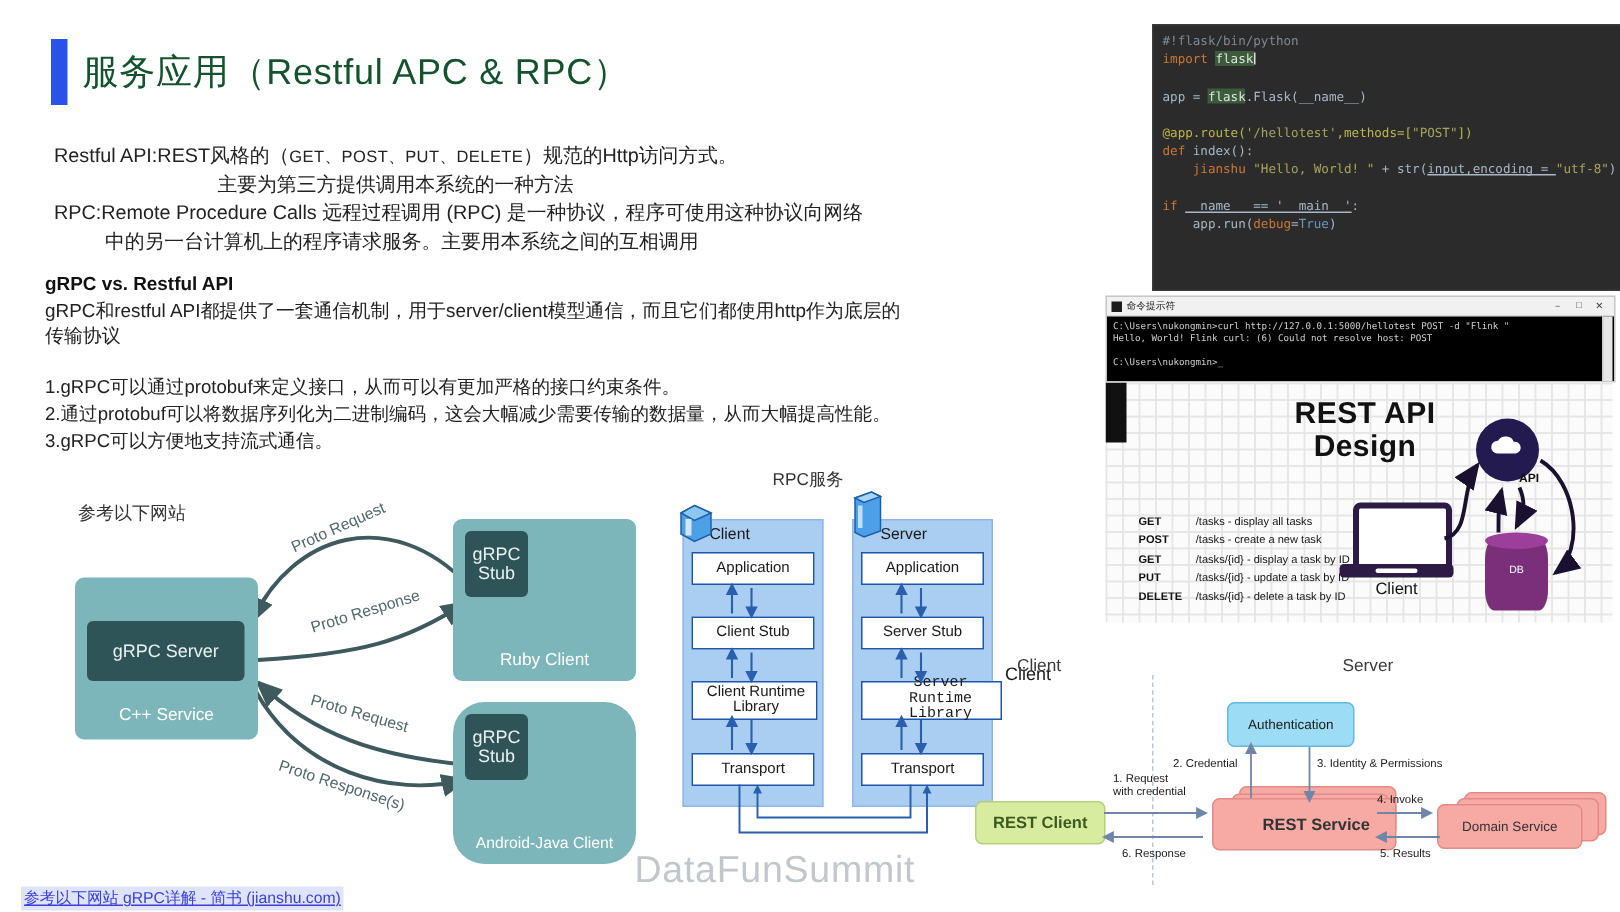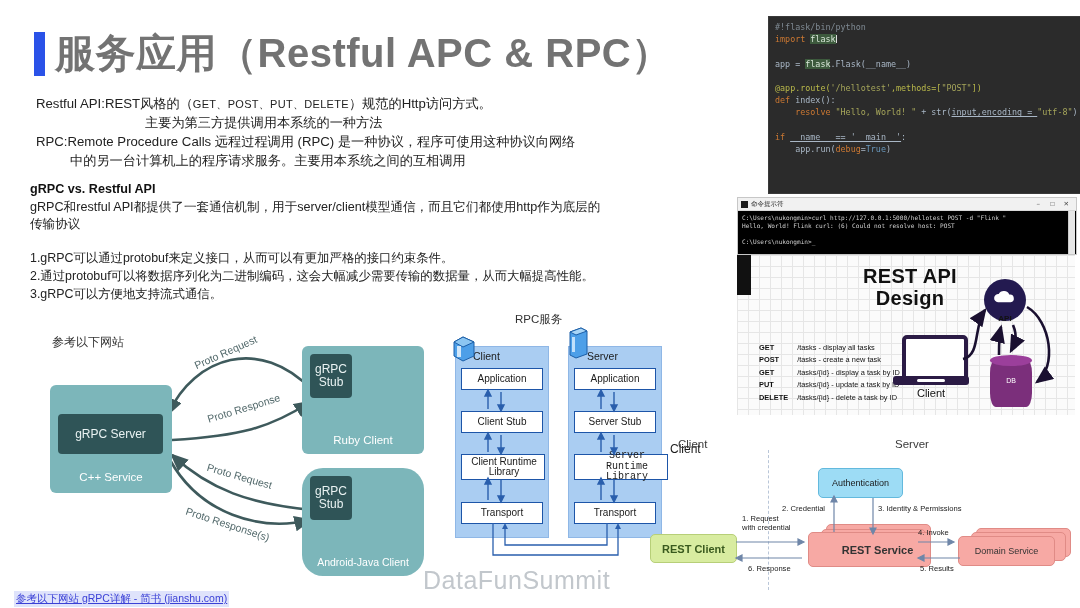--- a/index.html
+++ b/index.html
@@ -3,21 +3,21 @@
 <meta charset="utf-8">
 <style>
   html,body{margin:0;padding:0;background:#fff;}
   body{width:1080px;height:608px;position:relative;overflow:hidden;
        font-family:"Liberation Sans","DejaVu Sans",sans-serif;color:#000;}
   .abs{position:absolute;}
 
   
   #title-row{left:34px;top:26px;display:flex;align-items:center;gap:10px;}
   #title-accent{width:11px;height:44px;background:#2a52e8;}
-  #title-text{font-size:40px;font-weight:700;letter-spacing:.5px;color:#737373;white-space:nowrap;}
+  #title-text{font-size:24px;font-weight:400;letter-spacing:.5px;color:#14532d;white-space:nowrap;}
 
   
   .para{font-size:13.2px;line-height:19px;color:#222;white-space:nowrap;}
   .para .small{font-size:11px;letter-spacing:.3px;}
   #p1{left:36px;top:94px;}
   #p2{left:145px;top:113px;}
   #p3{left:36px;top:132px;}
   #p4{left:70px;top:151px;}
 
   #sec-head{left:30px;top:182px;font-size:12.6px;font-weight:bold;color:#111;}
@@ -99,21 +99,21 @@
               font-weight:bold;color:#111;line-height:22px;letter-spacing:.3px;}
   #verbs{left:20px;top:86px;font-size:7.4px;line-height:10.4px;color:#111;}
   #verbs td{padding:0 0 0 0;font-size:7.4px;}
   #verbs .vb{font-weight:bold;padding-right:7px;}
   #laptop{left:165px;top:80px;width:58px;height:40px;border:4px solid #2b1b45;border-radius:5px;background:#fff;}
   #laptop-base{left:156px;top:121px;width:76px;height:9px;background:#2b1b45;border-radius:3px;}
   #laptop-key{left:180px;top:124px;width:28px;height:3px;background:#fff;border-radius:2px;}
   #client-cap{left:158px;top:132px;width:72px;text-align:center;font-size:11px;color:#111;}
   #cloud{left:247px;top:24px;width:42px;height:42px;border-radius:50%;background:#231a50;}
   #cloud-g{left:254px;top:33px;width:28px;height:16px;}
-  #api-cap{left:247px;top:59px;width:42px;text-align:center;font-size:8px;font-weight:bold;color:#111;}
+  #api-cap{left:247px;top:59px;width:42px;text-align:right;font-size:8px;font-weight:bold;color:#111;}
   #db{left:253px;top:104px;width:42px;height:48px;background:#7b2f7b;border-radius:6px/14px;}
   #db-top{left:253px;top:100px;width:42px;height:11px;background:#9b3f9b;border-radius:50%;}
   #db-cap{left:253px;top:122px;width:42px;text-align:center;font-size:7px;color:#fff;}
 
   
   #flow{left:630px;top:428px;width:450px;height:175px;}
   #flow-client-lbl{left:48px;top:10px;font-size:11.5px;color:#3a3a3a;}
   #flow-server-lbl{left:265px;top:10px;font-size:11.5px;color:#3a3a3a;}
   #flow-dash{left:138px;top:22px;width:0;height:140px;border-left:1px dashed #b9c6d8;}
   .fbox{position:absolute;border-radius:5px;display:flex;align-items:center;
@@ -249,21 +249,21 @@
 </div>
 
 <div class="abs" id="code">
   <div class="ln"><span class="c-com">#!flask/bin/python</span></div>
   <div class="ln"><span class="c-kw">import</span> <span class="c-sel">flask</span><span class="caret"></span></div>
   <div class="ln">&nbsp;</div>
   <div class="ln">app = <span class="c-sel">flask</span>.Flask(__name__)</div>
   <div class="ln">&nbsp;</div>
   <div class="ln"><span class="c-dec">@app.route(</span><span class="c-str">'/hellotest'</span><span class="c-dec">,methods=[</span><span class="c-str">"POST"</span><span class="c-dec">])</span></div>
   <div class="ln"><span class="c-kw">def</span> index():</div>
-  <div class="ln">    <span class="c-kw">resolve</span> <span class="c-str">"Hello, World! "</span> + str(<span class="c-und">input,encoding = </span><span class="c-str">"utf-8"</span>)</div>
+  <div class="ln">    <span class="c-kw">jianshu</span> <span class="c-str">"Hello, World! "</span> + str(<span class="c-und">input,encoding = </span><span class="c-str">"utf-8"</span>)</div>
   <div class="ln">&nbsp;</div>
   <div class="ln"><span class="c-kw">if</span> <span class="c-und">__name__ == '__main__'</span>:</div>
   <div class="ln">    app.run(<span class="c-kw">debug</span>=<span class="c-num">True</span>)</div>
 </div>
 
 <div class="abs" id="term">
   <div id="term-bar">
     <div id="term-ico"></div>
     <div id="term-title">命令提示符</div>
     <div id="term-ctl">

